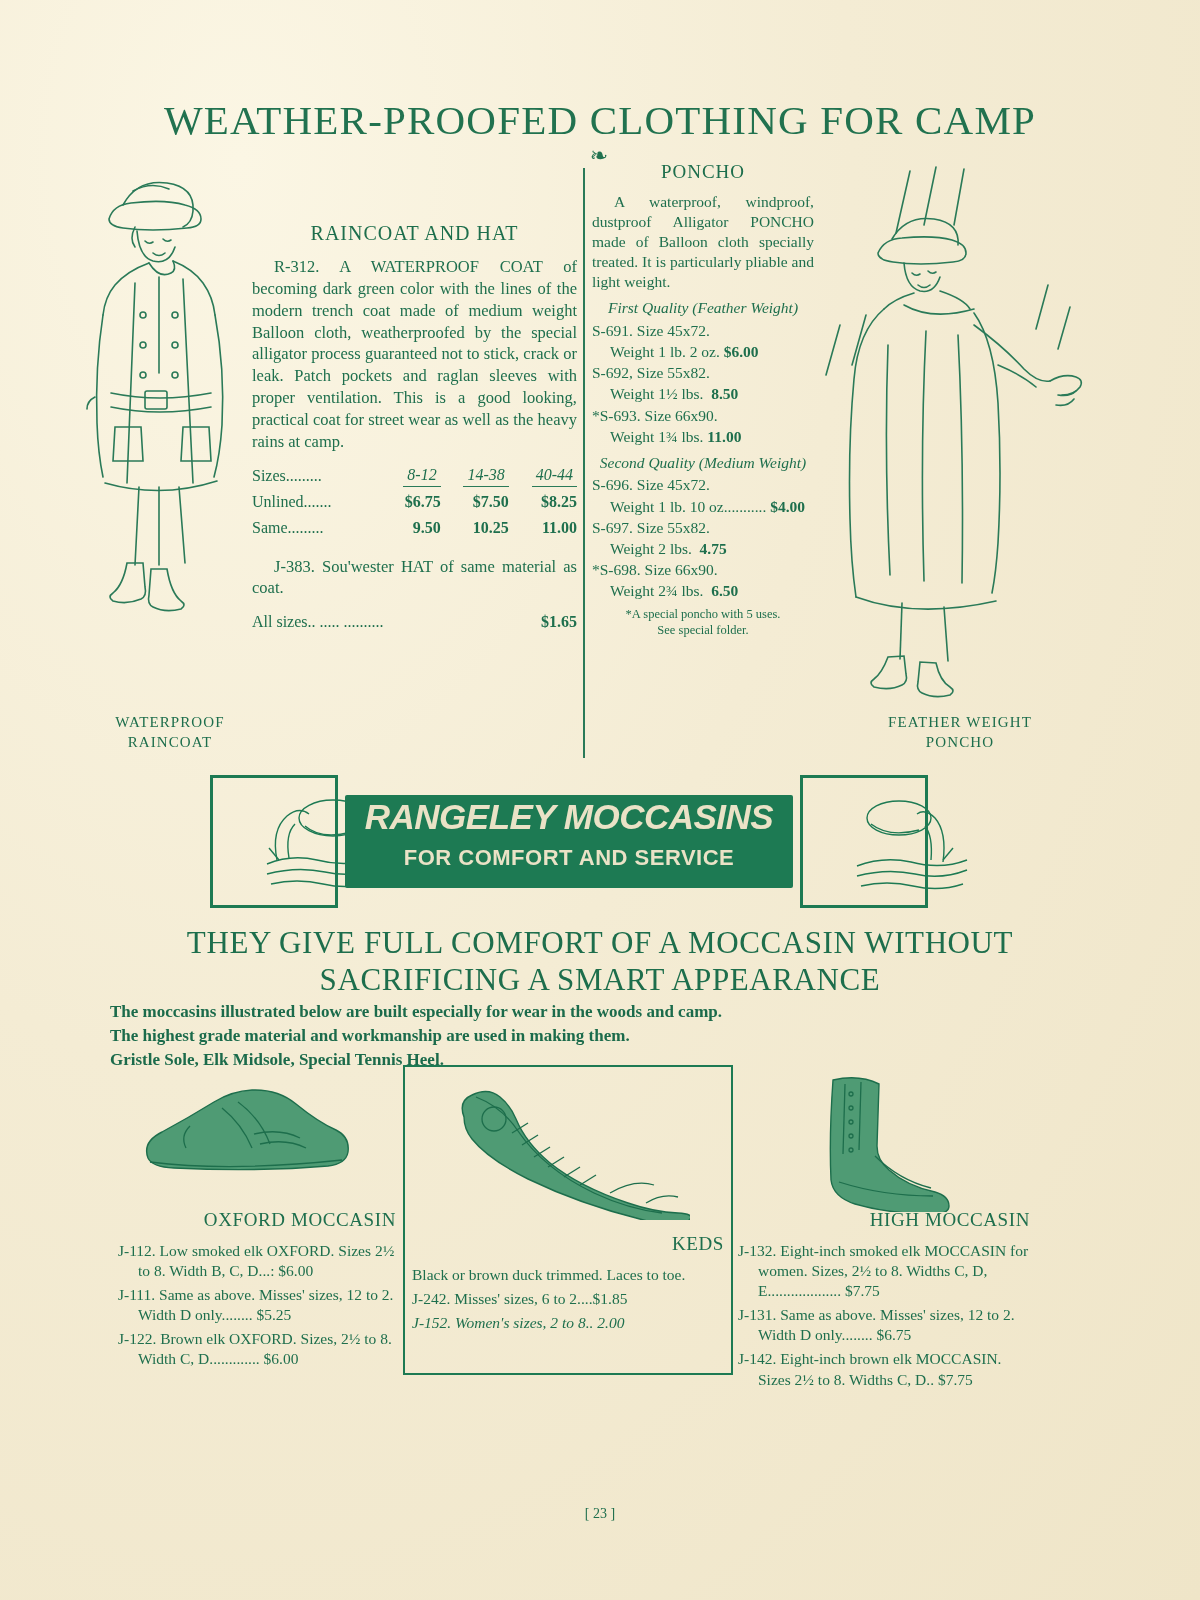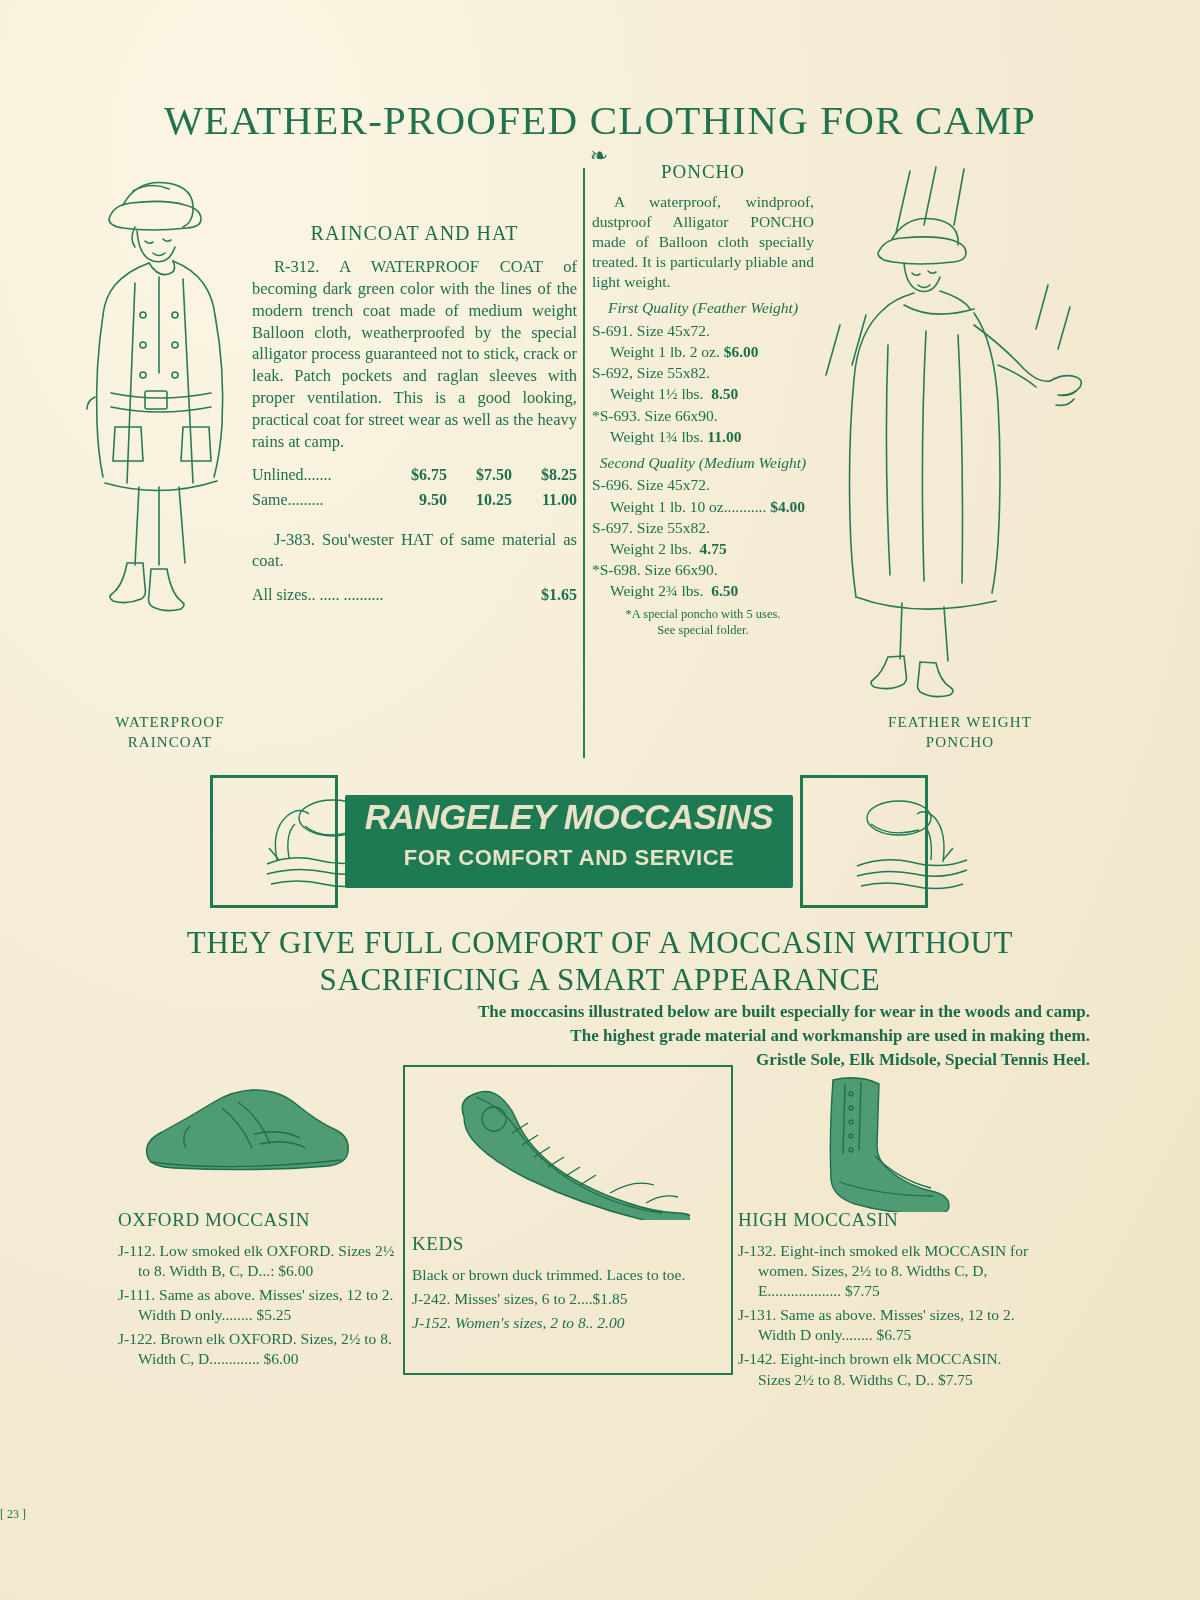--- a/index.html
+++ b/index.html
@@ -198,21 +198,21 @@
     font-size: 31px;
     line-height: 1.18;
     letter-spacing: 0.6px;
     color: #1d6e4c;
   }
   .subhead {
     position: absolute;
     top: 1000px;
     left: 110px;
     width: 980px;
-    text-align: right;
+    text-align: left;
     font-family: "Liberation Serif", serif;
     font-weight: bold;
     font-size: 17px;
     line-height: 1.42;
     color: #1b6b4b;
   }
   
   .keds-box {
     position: absolute;
     left: 403px;
@@ -226,32 +226,33 @@
     position: absolute;
   }
   .shoe-col {
     position: absolute;
     font-size: 15.5px;
     line-height: 1.3;
     color: #1e6f4d;
   }
   .shoe-col h3 {
     font-size: 19px;
-    text-align: left;
+    text-align: right;
     margin: 0 0 8px 0;
     font-weight: 400;
     letter-spacing: 0.6px;
   }
   .shoe-col p { margin: 0 0 4px 0; }
   .hang { padding-left: 20px; text-indent: -20px; }
   .pagenum {
     position: absolute;
     bottom: 78px;
     left: 0; right: 0;
-    font-size: 12px;
+    text-align: center;
+    font-size: 14px;
     color: #1d6e4c;
   }
   svg { display: block; }
 </style>
 </head>
 <body>
 
 <div class="page">
   <div class="paper-edge"></div>
 
@@ -310,20 +311,26 @@
   </div>
   <div class="caption" style="left:60px; top:712px; width:220px; white-space:pre-line;">WATERPROOF
 RAINCOAT</div>
 
   <div class="col-text">
     <h2 class="sec">RAINCOAT AND HAT</h2>
     <div class="indent">R-312.  A WATERPROOF COAT of becoming dark green color with the lines of the modern trench coat made of medium weight Balloon cloth, weatherproofed by the special alligator process guaranteed not to stick, crack or leak. Patch pockets and raglan sleeves with proper ventilation. This is a good looking, practical coat for street wear as well as the heavy rains at camp.</div>
 
     <table class="ptable">
       <tbody>
+          <tr class="sizerow">
+        <td class="lbl">Sizes.........</td>
+        <td class="num"><span>8-12</span></td>
+        <td class="num"><span>14-38</span></td>
+        <td class="num"><span>40-44</span></td>
+      </tr>
       <tr>
         <td class="lbl">Unlined.......</td>
         <td class="num">$6.75</td>
         <td class="num">$7.50</td>
         <td class="num">$8.25</td>
       </tr>
       <tr>
         <td class="lbl">Same.........</td>
         <td class="num">9.50</td>
         <td class="num">10.25</td>

